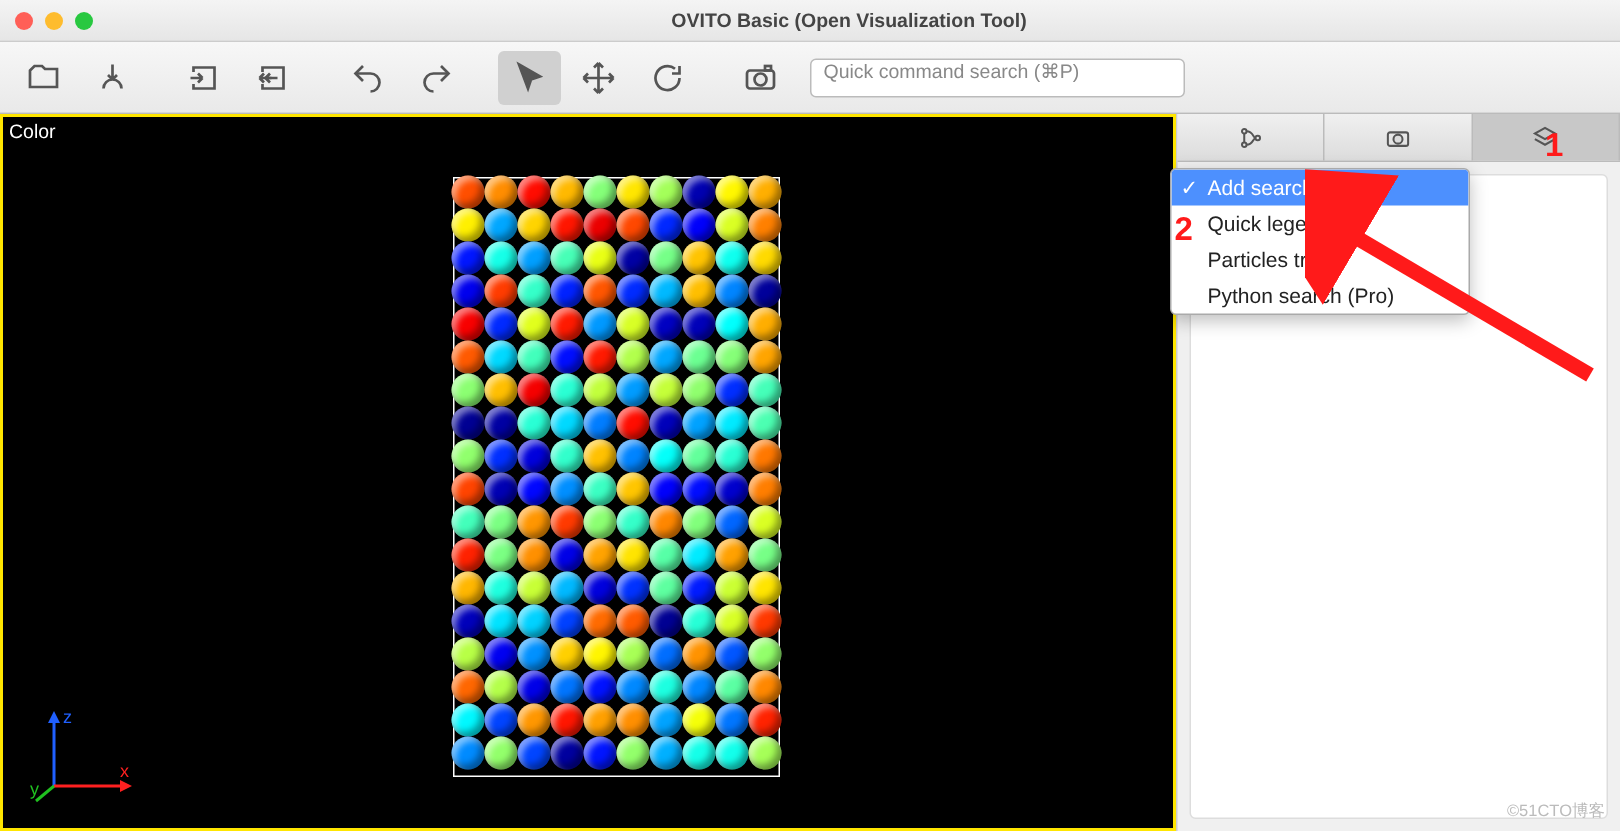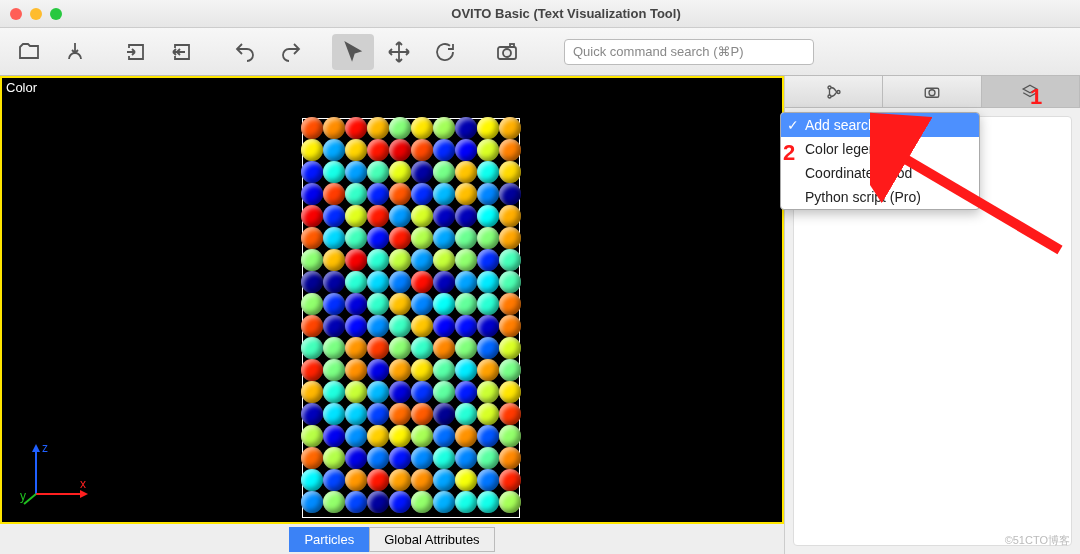--- a/index.html
+++ b/index.html
@@ -8,21 +8,21 @@
   .titlebar { height: 28px; background: linear-gradient(#f4f4f4,#e6e6e6); display: flex; align-items: center; padding: 0 10px; border-bottom: 1px solid #ccc; }
   .traffic { display: flex; gap: 8px; }
   .dot { width: 12px; height: 12px; border-radius: 50%; }
   .dot.red { background:#ff5f57; } .dot.yellow { background:#febc2e; } .dot.green { background:#28c840; }
   .title { flex:1; text-align:center; font-size:13px; color:#444; font-weight:600; }
 
   .toolbar { height: 48px; background: linear-gradient(#f7f7f7,#e9e9e9); border-bottom:1px solid #bbb; display:flex; align-items:center; padding:0 8px; gap:4px; }
   .tool-btn { width:42px; height:36px; display:flex; align-items:center; justify-content:center; border-radius:4px; cursor:pointer; }
   .tool-btn.active { background:#d0d0d0; }
   .tool-sep { width:12px; }
-  .search-box { flex:0 0 250px; margin-left:32px; height:26px; border:1px solid #bbb; border-radius:4px; background:#fff; padding:0 8px; font-size:13px; color:#888; display:flex; align-items:center; }
+  .search-box { flex:0 0 250px; margin-left:8px; height:26px; border:1px solid #bbb; border-radius:4px; background:#fff; padding:0 8px; font-size:13px; color:#888; display:flex; }
 
   .main { display:flex; height: calc(100% - 28px - 48px); }
   .viewport-wrap { flex:1; display:flex; flex-direction:column; }
   .viewport { flex:1; background:#000; border:2px solid #ffe600; position:relative; overflow:hidden; }
   .vp-label { position:absolute; top:2px; left:4px; color:#fff; font-size:13px; }
   .sim-box { position:absolute; top:40px; left:300px; width:218px; height:400px; border:1px solid #fff; }
   .particles { position:absolute; inset:0; }
   .particle { position:absolute; width:22px; height:22px; border-radius:50%; box-shadow: inset -3px -3px 5px rgba(0,0,0,0.4), inset 3px 3px 4px rgba(255,255,255,0.5); }
   .axes { position:absolute; bottom:12px; left:18px; width:78px; height:72px; }
   .bottom-tabs { height:30px; background:#eee; display:flex; align-items:center; justify-content:center; gap:0; font-size:13px; }
@@ -47,21 +47,21 @@
 </style>
 </head>
 <body>
 
 <div class="titlebar">
   <div class="traffic">
     <div class="dot red"></div>
     <div class="dot yellow"></div>
     <div class="dot green"></div>
   </div>
-  <div class="title">OVITO Basic (Text Visualization Tool)</div>
+  <div class="title">OVITO Basic (Open Visualization Tool)</div>
 </div>
 
 <div class="toolbar">
   <div class="tool-btn">
     <svg class="ico" viewBox="0 0 24 24">
         <path d="M3 7l3-3h5l2 2h8v12H3z"></path>
       </svg>
   </div>
   <div class="tool-btn">
     <svg class="ico" viewBox="0 0 24 24">
@@ -318,24 +318,20 @@
         <line x1="16" y1="56" x2="16" y2="12" stroke="#2060ff" stroke-width="2"></line>
         <polygon points="16,6 12,14 20,14" fill="#2060ff"></polygon>
         <text x="22" y="14" fill="#2060ff" font-size="12">z</text>
         <line x1="16" y1="56" x2="62" y2="56" stroke="#ff2020" stroke-width="2"></line>
         <polygon points="68,56 60,52 60,60" fill="#ff2020"></polygon>
         <text x="60" y="50" fill="#ff2020" font-size="12">x</text>
         <line x1="16" y1="56" x2="4" y2="66" stroke="#20c020" stroke-width="2"></line>
         <text x="0" y="62" fill="#20c020" font-size="12">y</text>
       </svg>
     </div>
-    <div class="bottom-tabs">
-      <div class="btab active">Particles</div>
-      <div class="btab">Global Attributes</div>
-    </div>
   </div>
 
   <div class="right-panel">
     <div class="right-tabs">
       <div class="rtab">
         <svg class="ico" viewBox="0 0 24 24" style="width:18px;height:18px">
             <circle cx="6" cy="6" r="2"></circle>
             <circle cx="6" cy="18" r="2"></circle>
             <circle cx="18" cy="12" r="2"></circle>
             <path d="M6 8v8M8 6c6 0 6 6 8 6M8 18c6 0 6-6 8-6"></path>
@@ -353,23 +349,23 @@
             <path d="M3 13l9 5 9-5" fill="none"></path>
           </svg>
       </div>
     </div>
     <div class="panel-body"></div>
   </div>
 </div>
 
 <div class="dropdown">
   <div class="dd-item sel">Add search...</div>
-  <div class="dd-item">Color legend</div>
-  <div class="dd-item">Coordinate tripod</div>
-  <div class="dd-item">Python script (Pro)</div>
+  <div class="dd-item">Quick legend</div>
+  <div class="dd-item">Particles tripod</div>
+  <div class="dd-item">Python search (Pro)</div>
 </div>
 
 <div class="annot" style="top:84px; left:1030px;">1</div>
 <div class="annot" style="top:140px; left:783px;">2</div>
 
 <svg class="arrow" style="top:110px; left:870px;" width="200" height="160">
   <defs>
       <marker id="ah" markerWidth="10" markerHeight="10" refX="2" refY="5" orient="auto">
         <polygon points="0,0 10,5 0,10" fill="#ff1a1a"></polygon>
       </marker>

